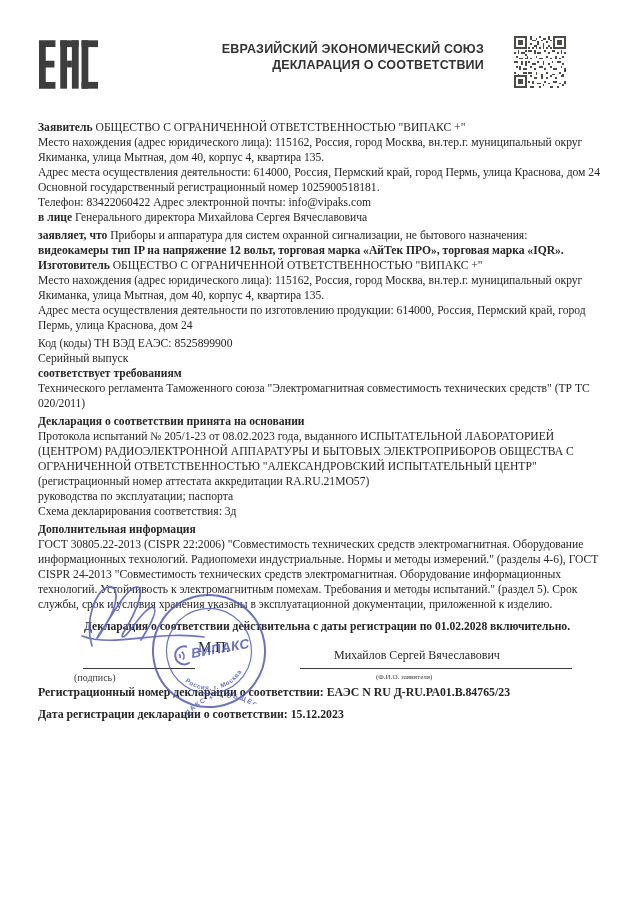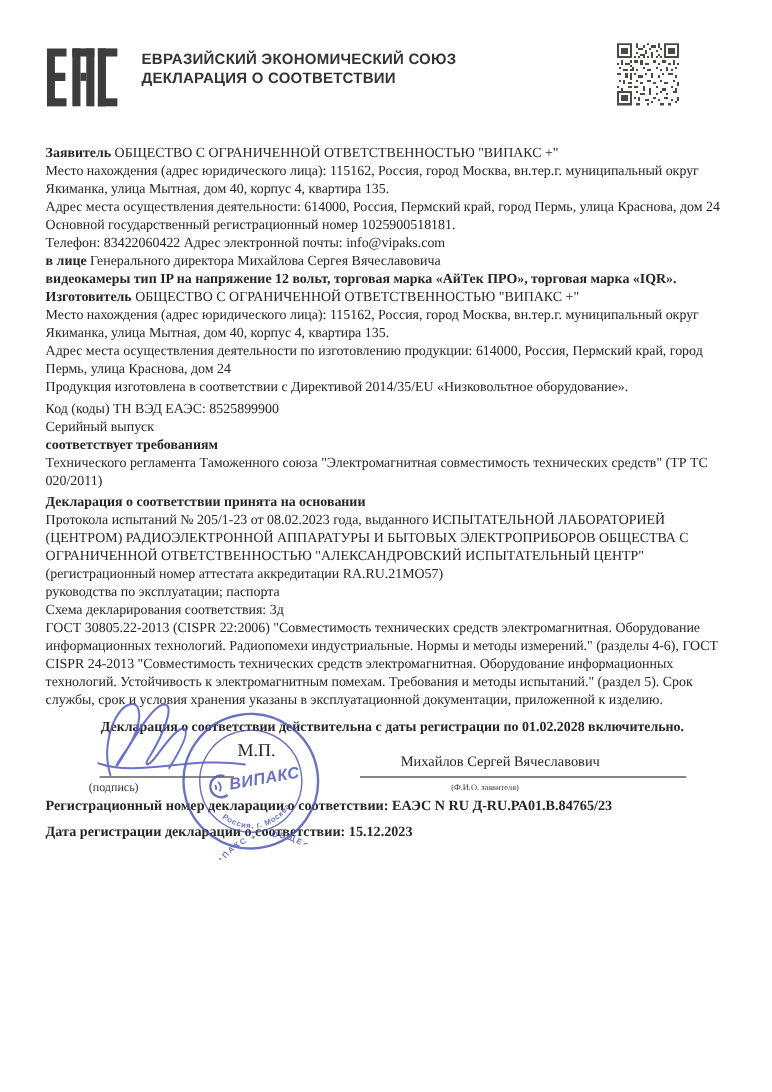--- a/index.html
+++ b/index.html
@@ -3,21 +3,21 @@
 <meta charset="utf-8">
 <style>
   html,body{margin:0;padding:0;background:#e8e8e8;}
   .page{
     position:relative;width:643px;height:910px;margin:0 auto;background:#ffffff;
     font-family:"Liberation Serif","DejaVu Serif",serif;color:#262626;overflow:hidden;
   }
   
   .eac-logo{position:absolute;left:39px;top:40px;}
   .doc-title{
-    position:absolute;left:118px;top:41px;width:366px;text-align:left;
+    position:absolute;left:118px;top:41px;width:366px;text-align:right;
     font-family:"Liberation Sans","DejaVu Sans",sans-serif;font-weight:bold;
     font-size:12.5px;line-height:16px;color:#333;letter-spacing:.2px;
   }
   .qr{position:absolute;left:514px;top:36px;}
   
   .body-text{position:absolute;left:38px;top:120px;width:578px;font-size:11.6px;line-height:15px;}
   .para{margin:0;}
   .para.gap{margin-top:3px;}
   .para.gap-lg{margin-top:7px;text-align:center;}
   .b{font-weight:bold;}
@@ -90,33 +90,34 @@
   </svg>
 
   <div class="body-text">
     <div>
         <p class="para"><span class="b">Заявитель </span><span>ОБЩЕСТВО С ОГРАНИЧЕННОЙ ОТВЕТСТВЕННОСТЬЮ "ВИПАКС +"</span></p>
         <p class="para"><span>Место нахождения (адрес юридического лица): 115162, Россия, город Москва, вн.тер.г. муниципальный округ Якиманка, улица Мытная, дом 40, корпус 4, квартира 135.</span></p>
         <p class="para"><span>Адрес места осуществления деятельности: 614000, Россия, Пермский край, город Пермь, улица Краснова, дом 24</span></p>
         <p class="para"><span>Основной государственный регистрационный номер 1025900518181.</span></p>
         <p class="para"><span>Телефон: 83422060422 Адрес электронной почты: info@vipaks.com</span></p>
         <p class="para"><span class="b">в лице </span><span>Генерального директора Михайлова Сергея Вячеславовича</span></p>
+        <p class="para gap"><span class="b">заявляет, что </span><span>Приборы и аппаратура для систем охранной сигнализации, не бытового назначения:</span></p>
         <p class="para"><span class="b">видеокамеры тип IP на напряжение 12 вольт, торговая марка «АйТек ПРО», торговая марка «IQR».</span></p>
         <p class="para"><span class="b">Изготовитель </span><span>ОБЩЕСТВО С ОГРАНИЧЕННОЙ ОТВЕТСТВЕННОСТЬЮ "ВИПАКС +"</span></p>
         <p class="para"><span>Место нахождения (адрес юридического лица): 115162, Россия, город Москва, вн.тер.г. муниципальный округ Якиманка, улица Мытная, дом 40, корпус 4, квартира 135.</span></p>
         <p class="para"><span>Адрес места осуществления деятельности по изготовлению продукции: 614000, Россия, Пермский край, город Пермь, улица Краснова, дом 24</span></p>
-        <p class="para"><span>Продукция изготовлена в соответствии с Директивой 2014/35/EU «Низковольтное оборудование».</span></p>
         <p class="para gap"><span>Код (коды) ТН ВЭД ЕАЭС: 8525899900</span></p>
         <p class="para"><span>Серийный выпуск</span></p>
         <p class="para"><span class="b">соответствует требованиям</span></p>
         <p class="para"><span>Технического регламента Таможенного союза "Электромагнитная совместимость технических средств" (ТР ТС 020/2011)</span></p>
         <p class="para gap"><span class="b">Декларация о соответствии принята на основании</span></p>
         <p class="para"><span>Протокола испытаний № 205/1-23 от 08.02.2023 года, выданного ИСПЫТАТЕЛЬНОЙ ЛАБОРАТОРИЕЙ (ЦЕНТРОМ) РАДИОЭЛЕКТРОННОЙ АППАРАТУРЫ И БЫТОВЫХ ЭЛЕКТРОПРИБОРОВ ОБЩЕСТВА С ОГРАНИЧЕННОЙ ОТВЕТСТВЕННОСТЬЮ "АЛЕКСАНДРОВСКИЙ ИСПЫТАТЕЛЬНЫЙ ЦЕНТР" (регистрационный номер аттестата аккредитации RA.RU.21MO57)</span></p>
         <p class="para"><span>руководства по эксплуатации; паспорта</span></p>
         <p class="para"><span>Схема декларирования соответствия: 3д</span></p>
+        <p class="para gap"><span class="b">Дополнительная информация</span></p>
         <p class="para"><span>ГОСТ 30805.22-2013 (CISPR 22:2006) "Совместимость технических средств электромагнитная. Оборудование информационных технологий. Радиопомехи индустриальные. Нормы и методы измерений." (разделы 4-6), ГОСТ CISPR 24-2013 "Совместимость технических средств электромагнитная. Оборудование информационных технологий. Устойчивость к электромагнитным помехам. Требования и методы испытаний." (раздел 5). Срок службы, срок и условия хранения указаны в эксплуатационной документации, приложенной к изделию.</span></p>
         <p class="para gap-lg"><span class="b">Декларация о соответствии действительна с даты регистрации по 01.02.2028 включительно.</span></p>
       </div>
 
     <div class="sig-block">
       <span class="mp">М.П.</span>
       <span class="sig-line"></span>
       <span class="podpis">(подпись)</span>
       <span class="fio-name">Михайлов Сергей Вячеславович</span>
       <span class="fio-line"></span>

